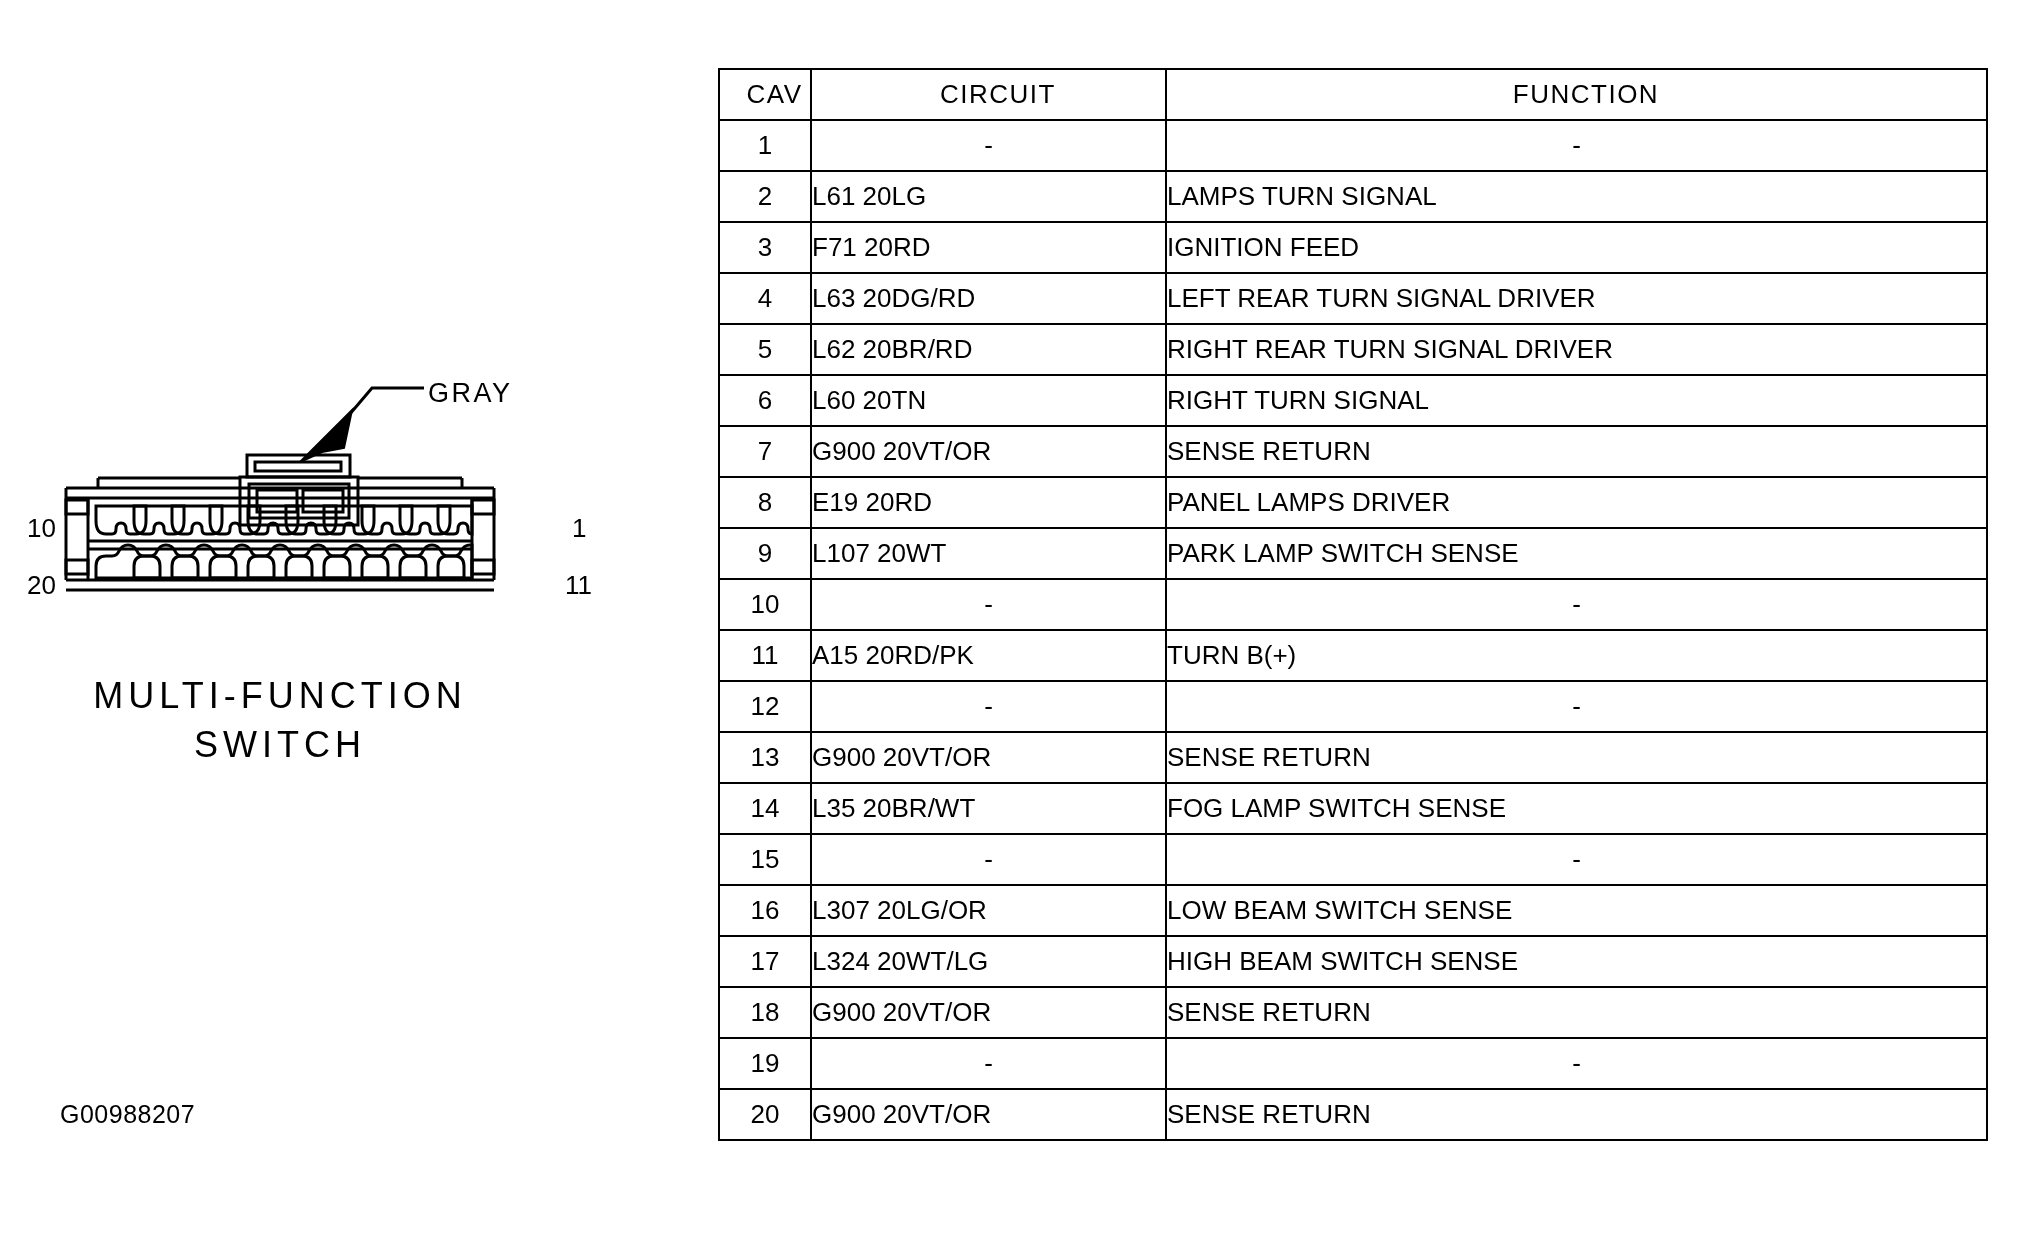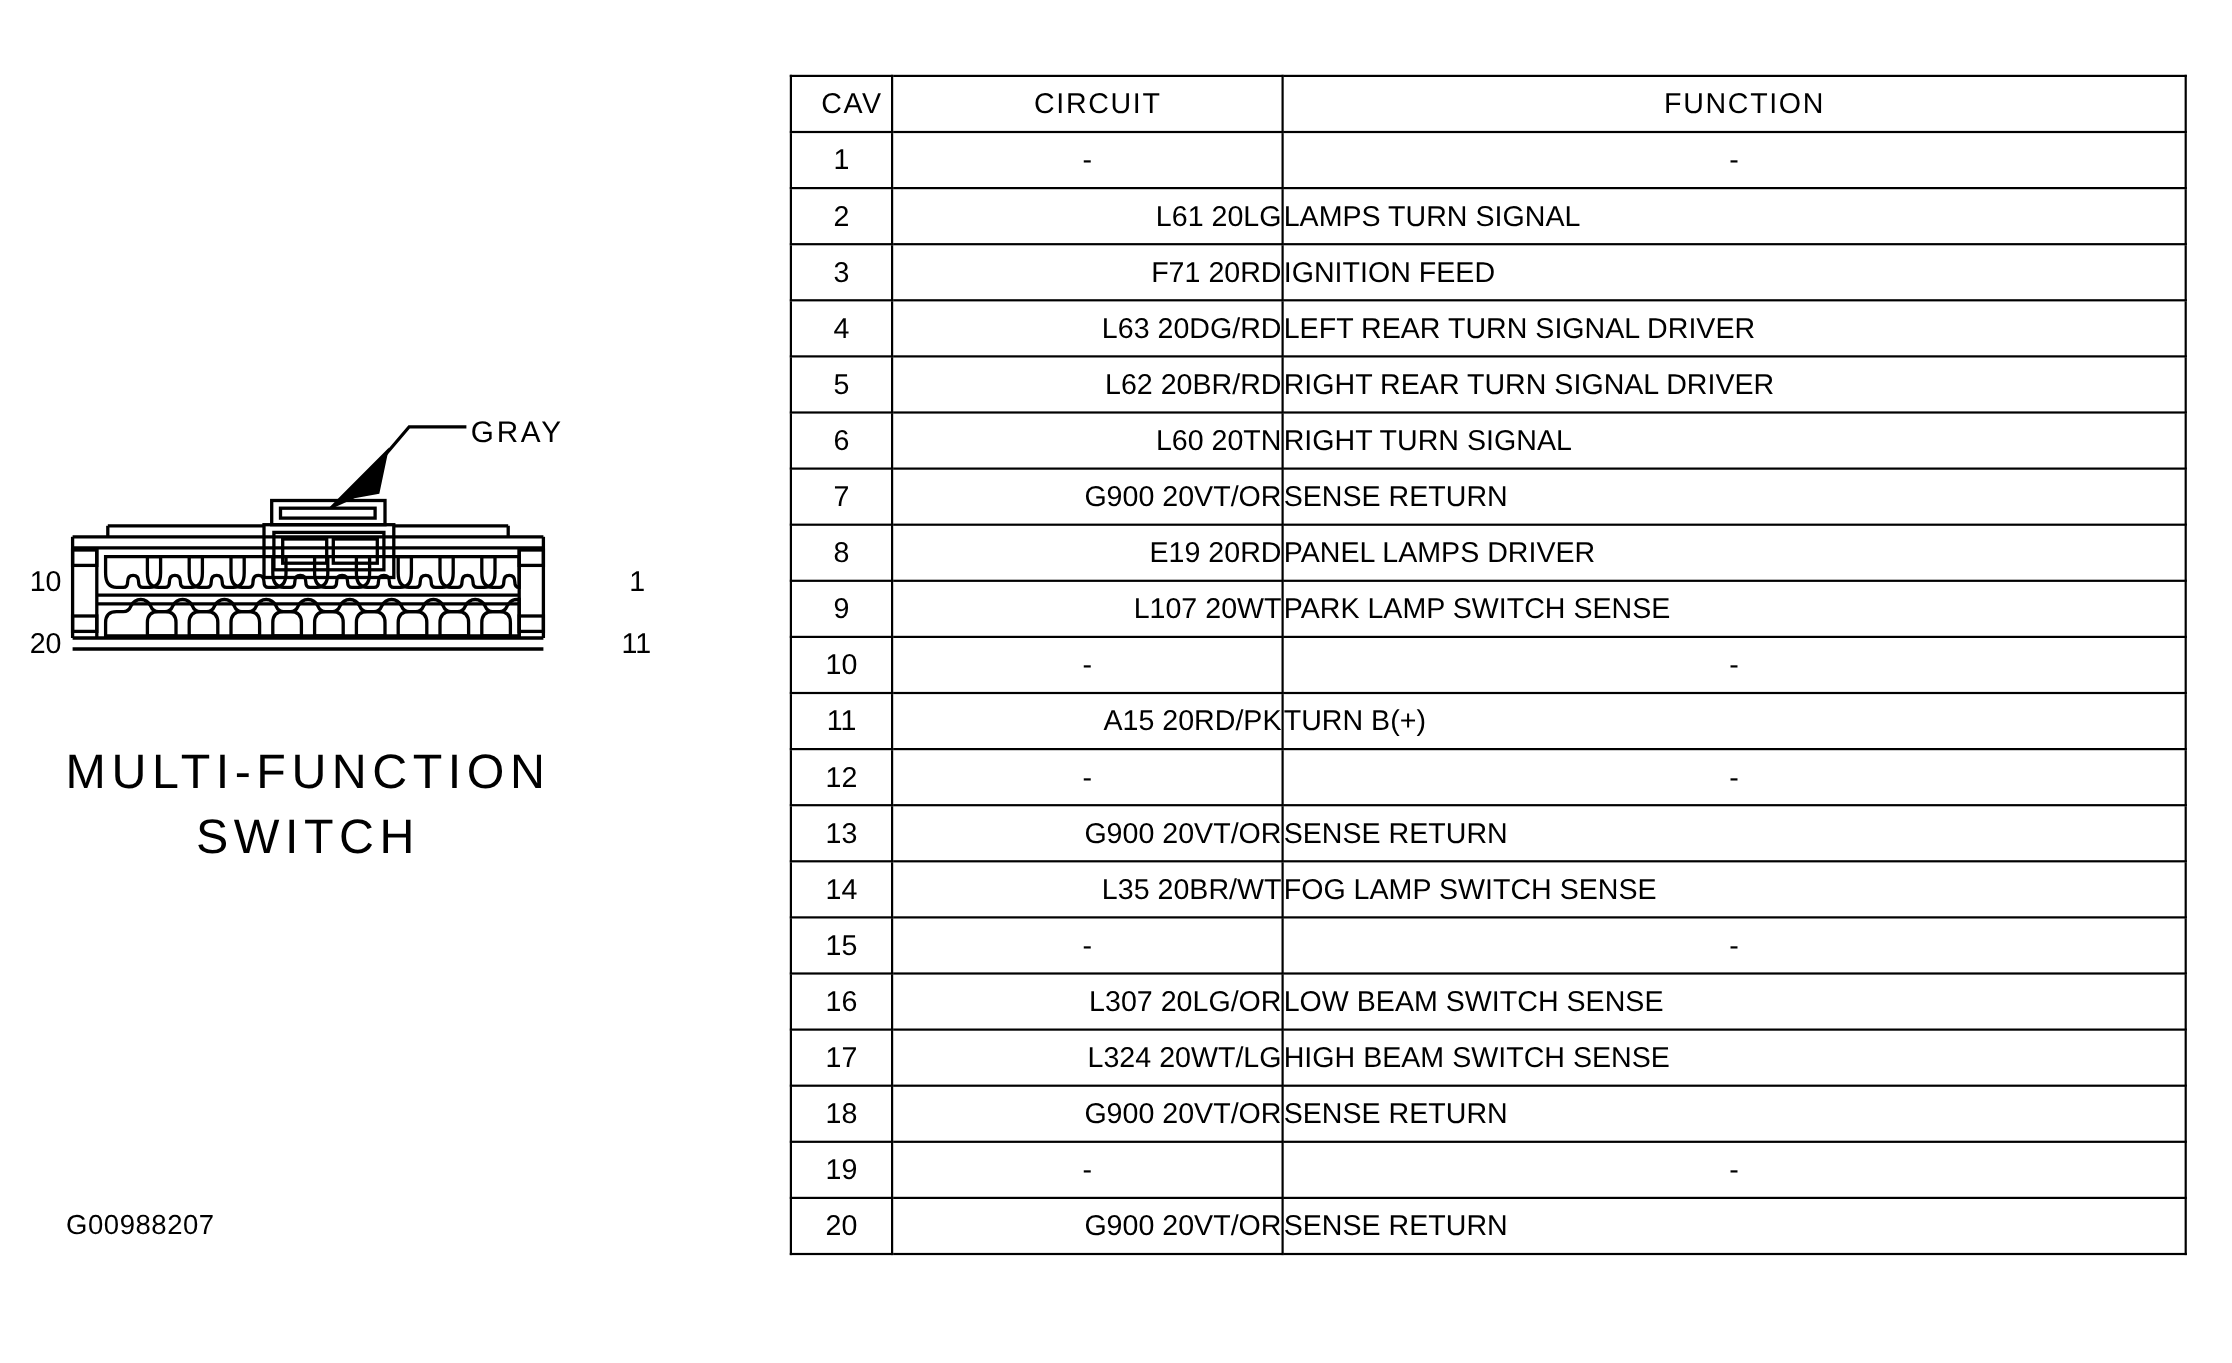--- a/index.html
+++ b/index.html
@@ -44,21 +44,21 @@
   #pin-label-20 { left: 27px;  top: 570px; }
   #pin-label-1  { left: 572px; top: 513px; }
   #pin-label-11 { left: 565px; top: 570px; }
 
   .connector-caption {
     position: absolute;
     left: 0px;
     top: 672px;
     width: 560px;
     text-align: center;
-    font-size: 44px;
+    font-size: 36px;
     letter-spacing: 5px;
     line-height: 1.35;
     font-family: "Liberation Sans", sans-serif;
     font-weight: 300;
   }
 
   #figure-id {
     position: absolute;
     left: 60px;
     top: 1100px;
@@ -95,21 +95,21 @@
     padding-left: 19px;
   }
   col.col-cav      { width: 92px; }
   col.col-circuit  { width: 355px; }
   col.col-function { width: 821px; }
 
   td.cav {
     text-align: center;
   }
   td.circuit {
-    text-align: right;
+    text-align: left;
     padding-left: 14px;
   }
   td.circuit.empty {
     text-align: center;
     padding-left: 0;
   }
   td.fn {
     text-align: left;
     padding-left: 14px;
   }

